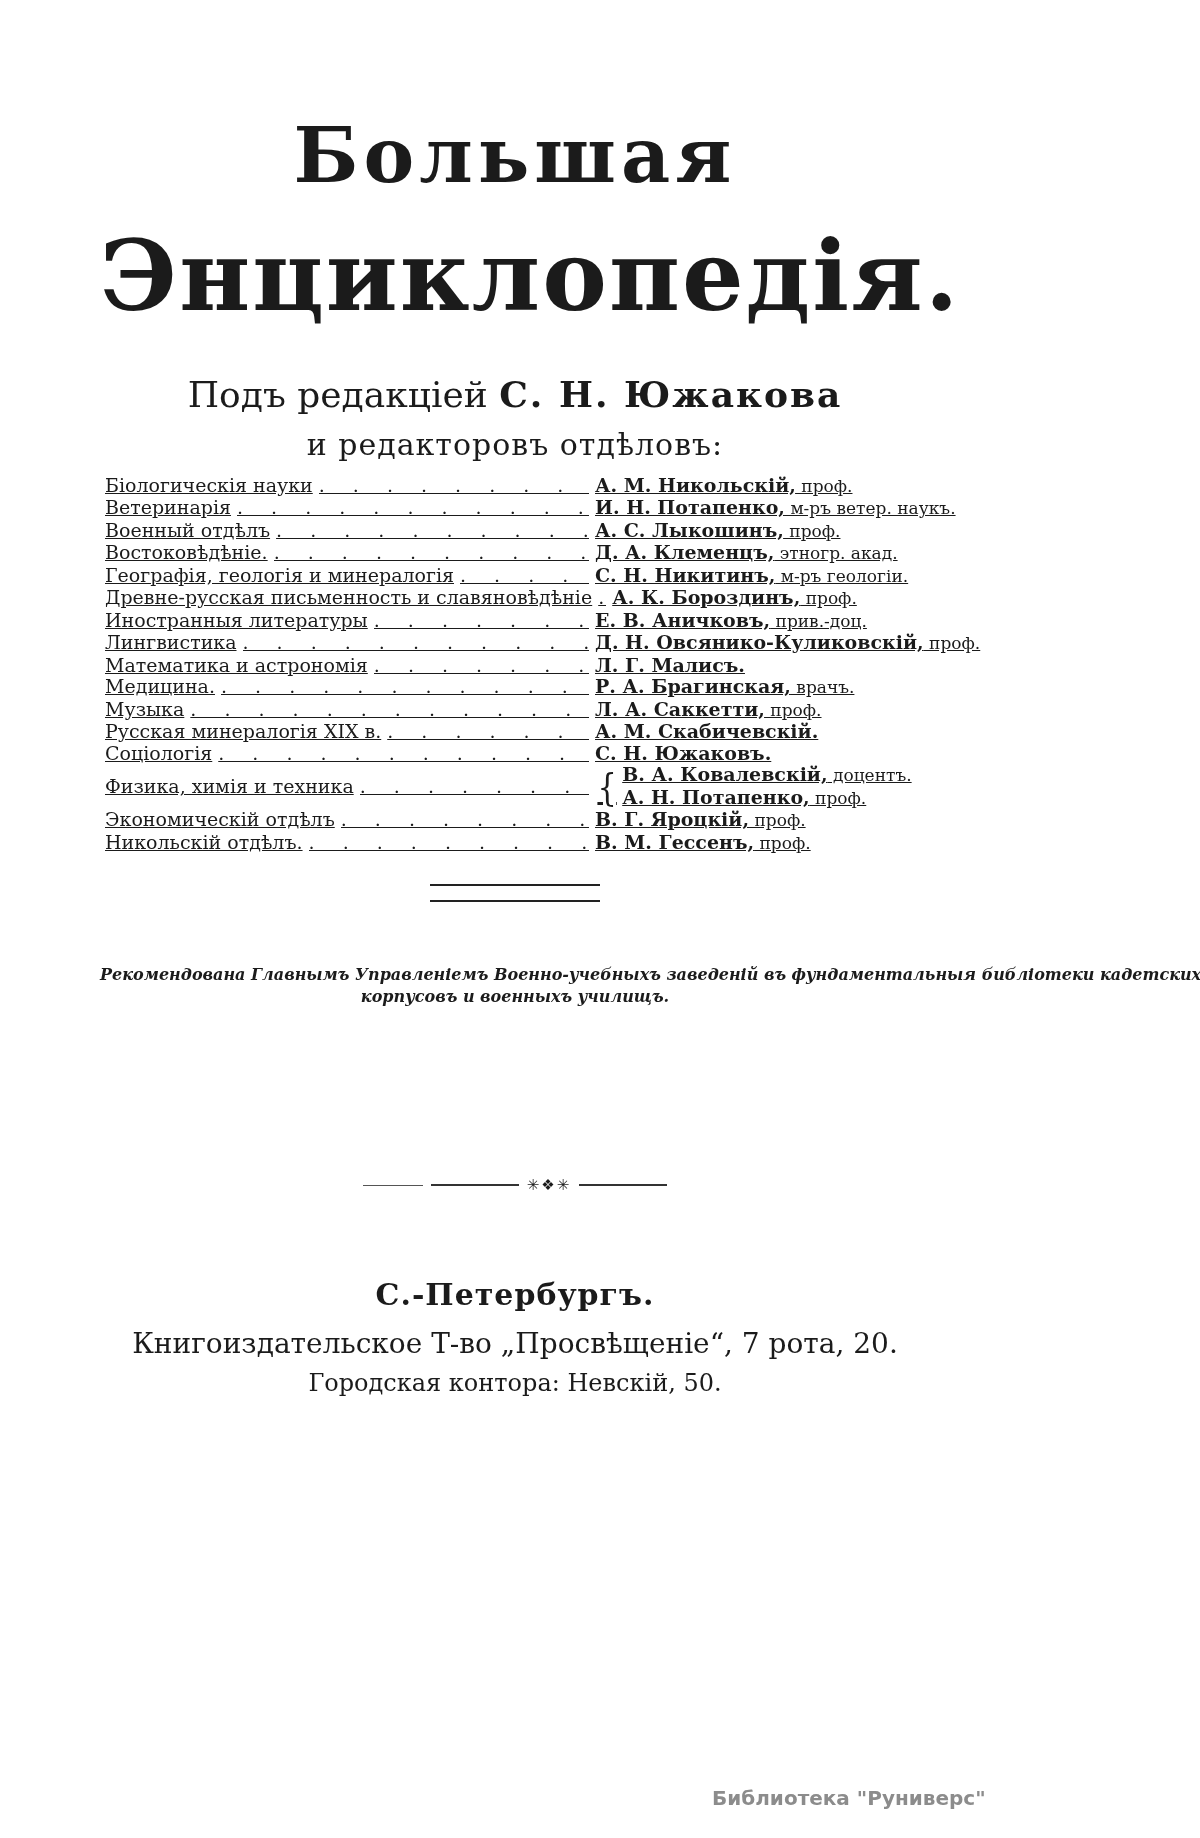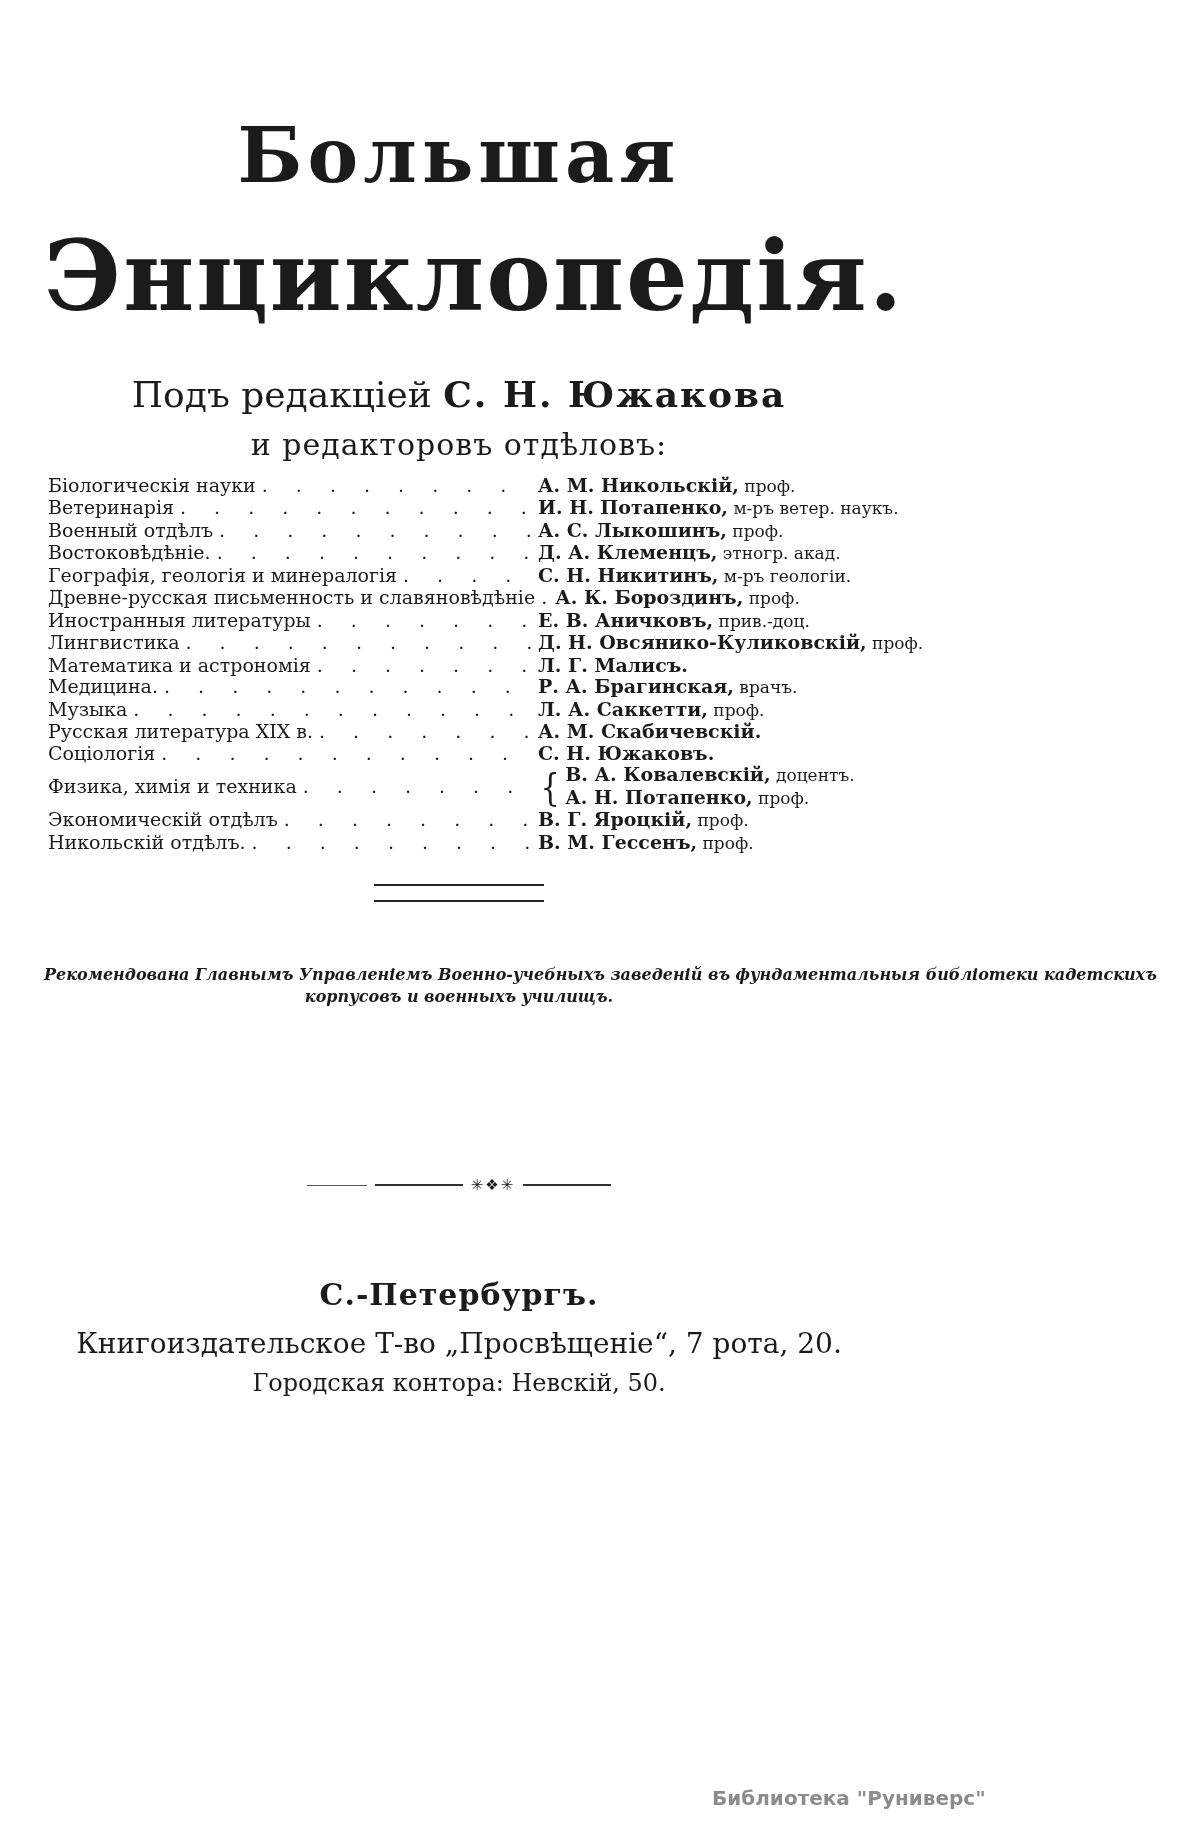--- a/index.html
+++ b/index.html
@@ -5,35 +5,35 @@
   * { box-sizing: border-box; }
   html, body { margin: 0; padding: 0; }
   body {
     width: 1200px; height: 1838px;
     background: #ffffff;
     color: #1b1b1b;
     font-family: "DejaVu Serif", "Liberation Serif", serif;
     position: relative;
     overflow: hidden;
   }
-  .centered { width: 830px; margin-left: 44px; text-align: center; }
+  .centered { width: 830px; margin-left: 100px; text-align: center; }
 
   .title1 {
     margin: 0; padding-top: 118px;
     font-size: 76px; font-weight: bold; letter-spacing: 5px; line-height: 1;
   }
   .title2 {
     margin: 34px 0 0 0;
     font-size: 97px; font-weight: bold; letter-spacing: 2px; line-height: 1;
   }
   .subtitle { margin-top: 46px; font-size: 36px; line-height: 1.3; }
   .bold-name { font-weight: bold; letter-spacing: 2px; }
   .subheading { margin-top: 8px; font-size: 30px; letter-spacing: 1px; line-height: 1.2; }
 
-  .editors { margin: 12px 0 0 48px; width: 990px; font-size: 19px; }
+  .editors { margin: 12px 0 0 105px; width: 990px; font-size: 19px; text-decoration: underline; }
   .editor-row { display: flex; align-items: baseline; line-height: 21.5px; }
   .editor-row.multi { align-items: center; }
   .subject { white-space: nowrap; }
   .dots { flex: 1; overflow: hidden; white-space: nowrap; margin: 0 6px; min-width: 8px; }
   .dots::after {
     content: ". . . . . . . . . . . . . . . . . . . . . . . . . . . . . . . . . . .";
     letter-spacing: 11px;
   }
   .editor { flex: 0 0 500px; width: 500px; display: flex; align-items: center; }
   .name-lines { display: flex; flex-direction: column; }
@@ -186,21 +186,21 @@
       <span class="subject">Музыка</span>
       <span class="dots"></span>
       <span class="editor">
           <span class="name-lines">
             <span class="name-line"><b>Л. А. Саккетти,</b><span class="role"> проф.</span></span>
           </span>
         </span>
     </div>
 
     <div class="editor-row">
-      <span class="subject">Русская литература XIX в.</span>
+      <span class="subject">Русская минералогія XIX в.</span>
       <span class="dots"></span>
       <span class="editor">
           <span class="name-lines">
             <span class="name-line"><b>А. М. Скабичевскій.</b></span>
           </span>
         </span>
     </div>
 
     <div class="editor-row">
       <span class="subject">Соціологія</span>

